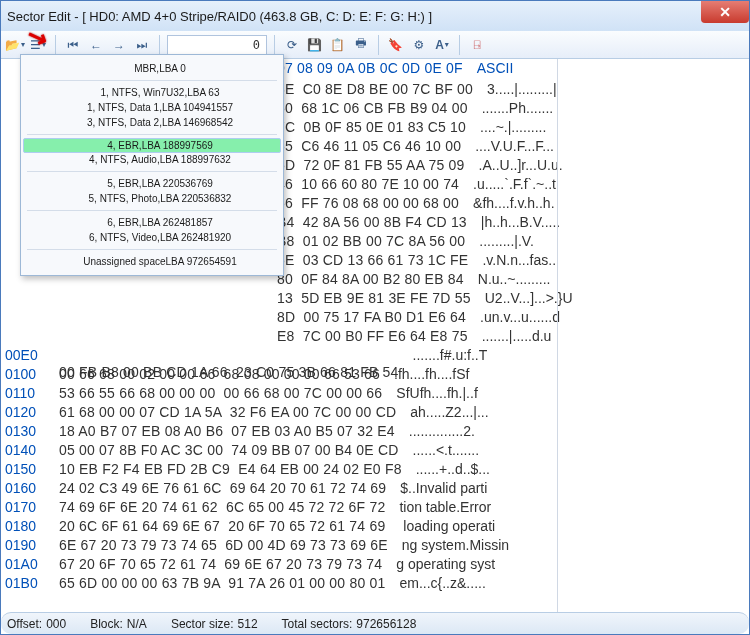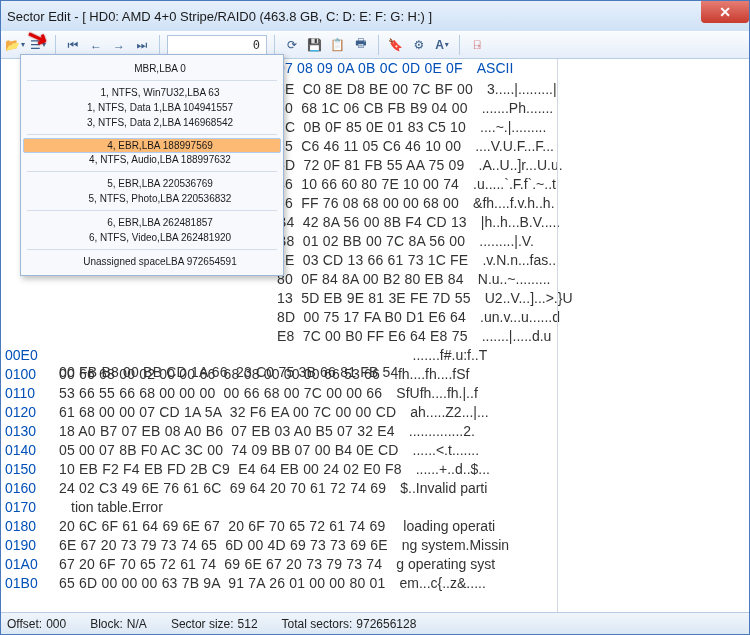--- a/index.html
+++ b/index.html
@@ -29,26 +29,26 @@
   .hex-rows { }
   .hex-row { display:flex; height:19px; }
   .hex-row .addr { width:56px; color:#0050b8; text-align:left; padding-left:4px;}
   .hex-row .bytes { flex:0 0 auto; color:#333; white-space:pre; padding-left:2px;}
   .hex-row .asc { color:#333; white-space:pre; padding-left:14px;}
   .vdiv { position:absolute; top:0; bottom:0; left:556px; width:1px; background:#d0d8e4; }
 
   
   .popup { position:absolute; left:20px; top:54px; width:264px; background:#f7f9fc; border:1px solid #9db8d6; box-shadow:2px 3px 6px rgba(0,0,0,0.25); padding:6px 0; z-index:10; }
   .mitem { display:flex; justify-content:center; padding:2px 12px 2px 28px; font-size:10px; color:#1a1a1a; }
-  .mitem.sel { background:#fdba74; border:1px solid #aecdf0; margin:-1px 2px; padding:1px 10px 1px 26px; border-radius:2px; }
+  .mitem.sel { background:#86efac; border:1px solid #aecdf0; margin:-1px 2px; padding:1px 10px 1px 26px; border-radius:2px; }
   .msep { height:1px; background:#d4dde9; margin:4px 6px; }
   .mitem .rv { color:#1a1a1a; }
 
   
-  .statusbar { height:22px; background:linear-gradient(to bottom,#f0f5fb,#dce8f5); border-top:1px solid #b8cde4; display:flex; align-items:center; font-size:12px; padding:0 6px; gap:24px; color:#222; }
+  .statusbar { height:22px; background:linear-gradient(to bottom,#f0f5fb,#dce8f5); border-top:1px solid #b8cde4; display:flex; align-items:center; font-size:12px; padding:0 6px; gap:24px; color:#222;border-radius:10px; }
   .statusbar .cell { display:flex; gap:4px; }
   .statusbar .lbl { }
   .statusbar .val { }
 
   
   .hexcols, .bytes { letter-spacing:0.2px; }
 </style>
 </head>
 <body>
 
@@ -198,20 +198,21 @@
           <div class="bytes" style="padding-left: 2px;">10 EB F2 F4 EB FD 2B C9  E4 64 EB 00 24 02 E0 F8</div>
           <div class="asc">......+..d..$...</div>
         </div>
         <div class="hex-row">
           <div class="addr">0160</div>
           <div class="bytes" style="padding-left: 2px;">24 02 C3 49 6E 76 61 6C  69 64 20 70 61 72 74 69</div>
           <div class="asc">$..Invalid parti</div>
         </div>
         <div class="hex-row">
           <div class="addr">0170</div>
+          <div class="bytes" style="padding-left: 2px;">74 69 6F 6E 20 74 61 62  6C 65 00 45 72 72 6F 72</div>
           <div class="asc">tion table.Error</div>
         </div>
         <div class="hex-row">
           <div class="addr">0180</div>
           <div class="bytes" style="padding-left: 2px;">20 6C 6F 61 64 69 6E 67  20 6F 70 65 72 61 74 69</div>
           <div class="asc"> loading operati</div>
         </div>
         <div class="hex-row">
           <div class="addr">0190</div>
           <div class="bytes" style="padding-left: 2px;">6E 67 20 73 79 73 74 65  6D 00 4D 69 73 73 69 6E</div>

